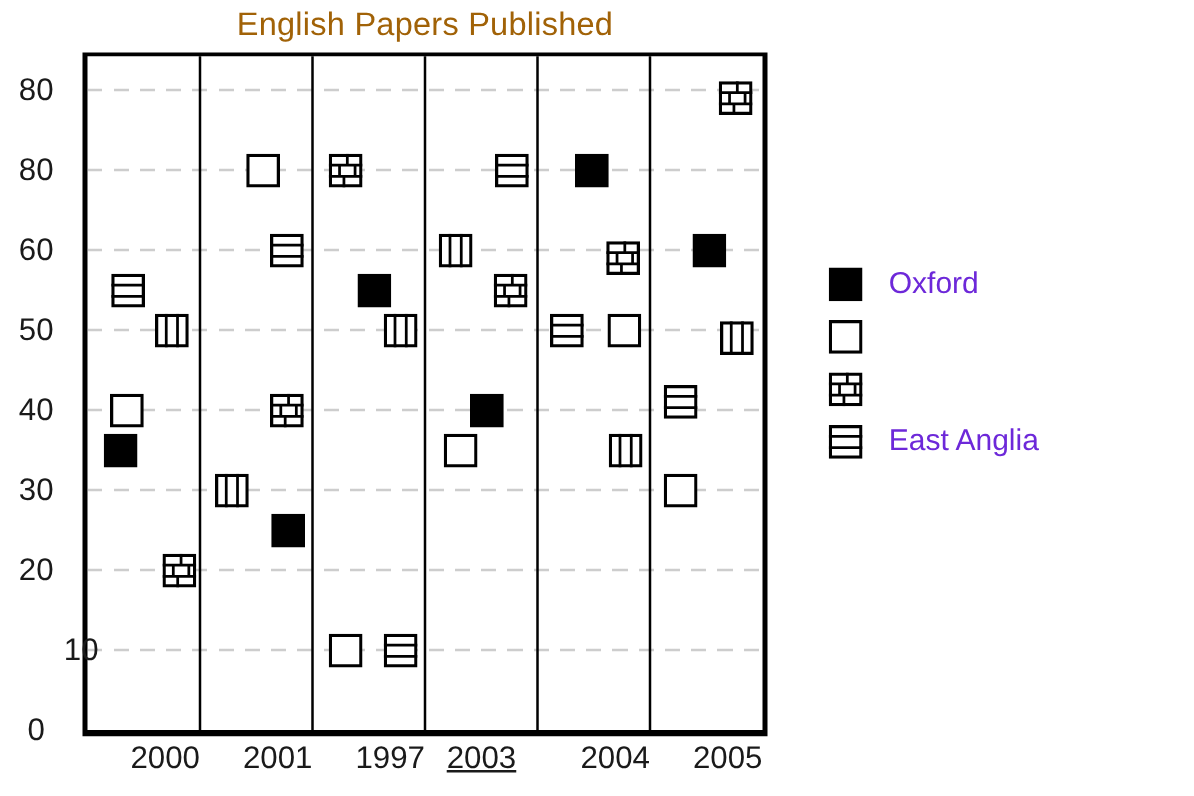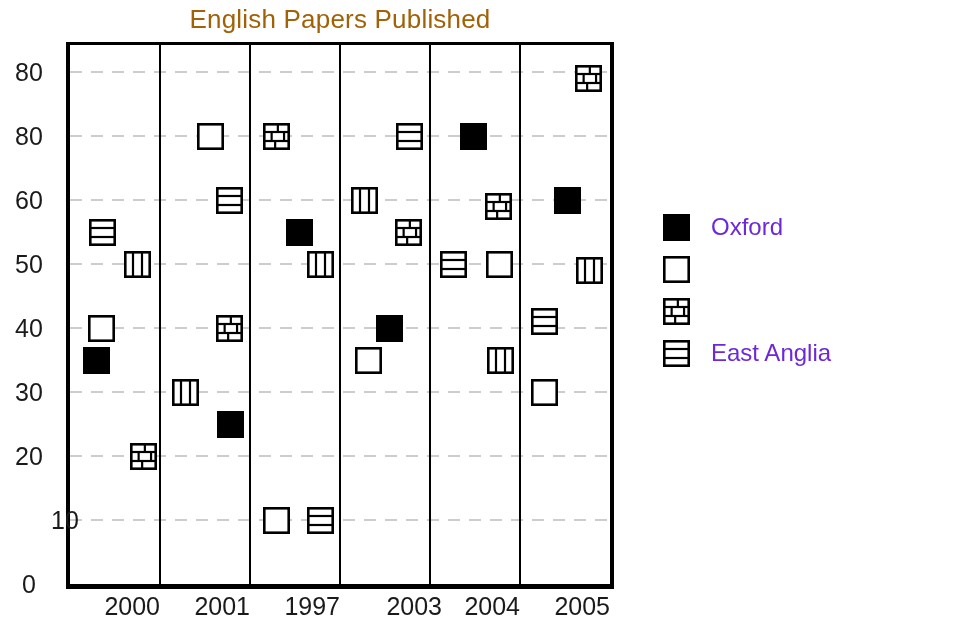--- a/index.html
+++ b/index.html
@@ -221,21 +221,21 @@
       <div class="y-label" style="top: 316.247px;">40</div>
       <div class="y-label" style="top: 252.308px;">50</div>
       <div class="y-label" style="top: 188.37px;">60</div>
       <div class="y-label" style="top: 124.432px;">80</div>
       <div class="y-label" style="top: 60.4935px;">80</div>
     </div>
   <div id="x-axis">
       <div class="x-label" style="left: 70px;">2000</div>
       <div class="x-label" style="left: 160px;">2001</div>
       <div class="x-label" style="left: 250px;">1997</div>
-      <div class="x-label" style="left: 352px;">2003</div>
+      <div class="x-label" style="left: 323px; text-decoration: underline;">2003</div>
       <div class="x-label" style="left: 430px;">2004</div>
       <div class="x-label" style="left: 520px;">2005</div>
     </div>
 
   <div class="legend" id="legend">
       <div class="legend-item">
         <div class="legend-swatch"><svg width="27" height="27" viewBox="0 0 27 27" xmlns="http://www.w3.org/2000/svg">
             <rect x="1.3" y="1.3" width="24.4" height="24.4" fill="#000" stroke="#000" stroke-width="2.6"></rect>
           </svg></div>
         <div class="legend-text">Oxford</div>

